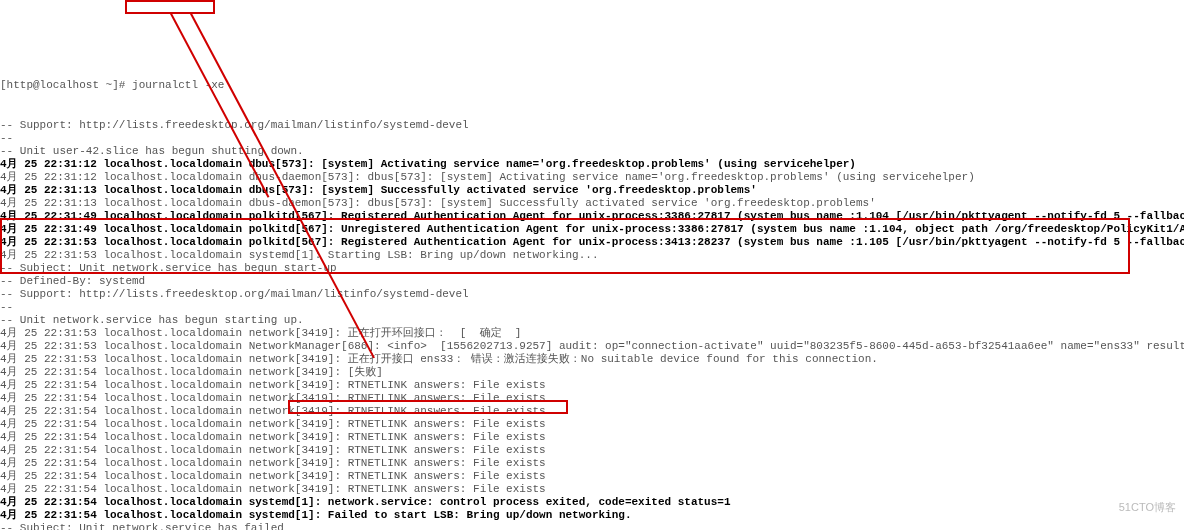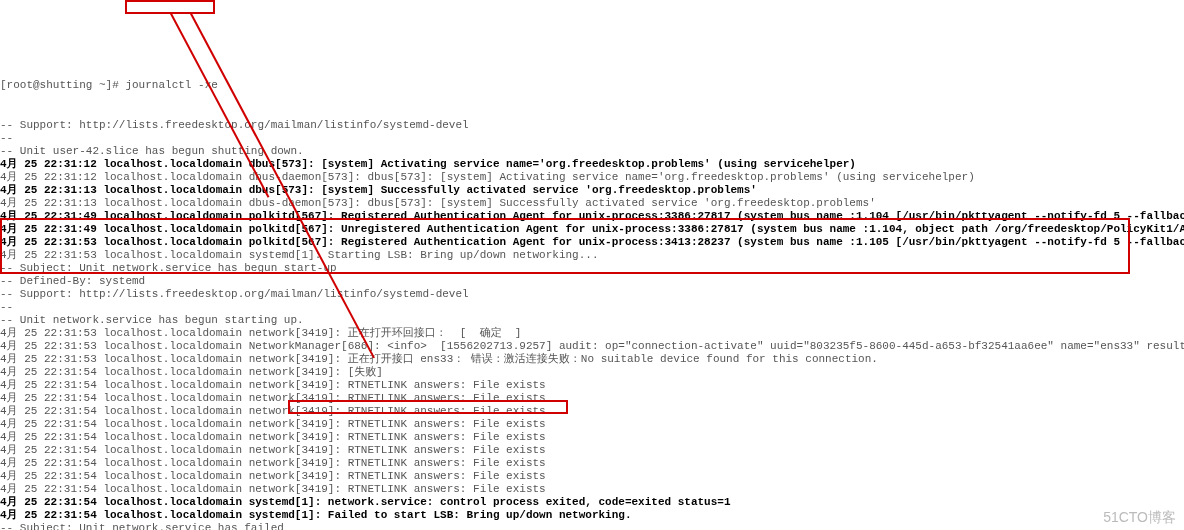--- a/index.html
+++ b/index.html
@@ -16,33 +16,33 @@
     position: relative;
   }
   .terminal { padding: 0; position: relative; }
   .line { white-space: pre; height: 13px; }
   .bold { font-weight: bold; color: #000; }
   .normal { color: #555; }
   .annot-red { position: absolute; border: 2px solid #d00000; pointer-events: none; }
   .arrow-line { position: absolute; background: #d00000; pointer-events: none; transform-origin: top left; }
   .watermark {
     position: absolute;
-    right: 8px; bottom: 4px;
-    font-size: 14px;
+    right: 8px; bottom: 16px;
+    font-size: 11px;
     color: #bbb;
     font-family: sans-serif;
   }
 </style>
 </head>
 <body>
 
 
 
 <div class="terminal">
-  <div class="line"><span class="normal">[root@shutting ~]# </span><span class="normal">journalctl -xe</span></div>
+  <div class="line"><span class="normal">[http@localhost ~]# </span><span class="normal">journalctl -xe</span></div>
   <div id="log-lines"><div class="line normal">-- Support: http://lists.freedesktop.org/mailman/listinfo/systemd-devel</div><div class="line normal">--</div><div class="line normal">-- Unit user-42.slice has begun shutting down.</div><div class="line bold">4月 25 22:31:12 localhost.localdomain dbus[573]: [system] Activating service name='org.freedesktop.problems' (using servicehelper)</div><div class="line normal">4月 25 22:31:12 localhost.localdomain dbus-daemon[573]: dbus[573]: [system] Activating service name='org.freedesktop.problems' (using servicehelper)</div><div class="line bold">4月 25 22:31:13 localhost.localdomain dbus[573]: [system] Successfully activated service 'org.freedesktop.problems'</div><div class="line normal">4月 25 22:31:13 localhost.localdomain dbus-daemon[573]: dbus[573]: [system] Successfully activated service 'org.freedesktop.problems'</div><div class="line bold">4月 25 22:31:49 localhost.localdomain polkitd[567]: Registered Authentication Agent for unix-process:3386:27817 (system bus name :1.104 [/usr/bin/pkttyagent --notify-fd 5 --fallbac</div><div class="line bold">4月 25 22:31:49 localhost.localdomain polkitd[567]: Unregistered Authentication Agent for unix-process:3386:27817 (system bus name :1.104, object path /org/freedesktop/PolicyKit1/A</div><div class="line bold">4月 25 22:31:53 localhost.localdomain polkitd[567]: Registered Authentication Agent for unix-process:3413:28237 (system bus name :1.105 [/usr/bin/pkttyagent --notify-fd 5 --fallbac</div><div class="line normal">4月 25 22:31:53 localhost.localdomain systemd[1]: Starting LSB: Bring up/down networking...</div><div class="line normal">-- Subject: Unit network.service has begun start-up</div><div class="line normal">-- Defined-By: systemd</div><div class="line normal">-- Support: http://lists.freedesktop.org/mailman/listinfo/systemd-devel</div><div class="line normal">--</div><div class="line normal">-- Unit network.service has begun starting up.</div><div class="line normal">4月 25 22:31:53 localhost.localdomain network[3419]: 正在打开环回接口：  [  确定  ]</div><div class="line normal">4月 25 22:31:53 localhost.localdomain NetworkManager[686]: &lt;info&gt;  [1556202713.9257] audit: op="connection-activate" uuid="803235f5-8600-445d-a653-bf32541aa6ee" name="ens33" result</div><div class="line normal">4月 25 22:31:53 localhost.localdomain network[3419]: 正在打开接口 ens33： 错误：激活连接失败：No suitable device found for this connection.</div><div class="line normal">4月 25 22:31:54 localhost.localdomain network[3419]: [失败]</div><div class="line normal">4月 25 22:31:54 localhost.localdomain network[3419]: RTNETLINK answers: File exists</div><div class="line normal">4月 25 22:31:54 localhost.localdomain network[3419]: RTNETLINK answers: File exists</div><div class="line normal">4月 25 22:31:54 localhost.localdomain network[3419]: RTNETLINK answers: File exists</div><div class="line normal">4月 25 22:31:54 localhost.localdomain network[3419]: RTNETLINK answers: File exists</div><div class="line normal">4月 25 22:31:54 localhost.localdomain network[3419]: RTNETLINK answers: File exists</div><div class="line normal">4月 25 22:31:54 localhost.localdomain network[3419]: RTNETLINK answers: File exists</div><div class="line normal">4月 25 22:31:54 localhost.localdomain network[3419]: RTNETLINK answers: File exists</div><div class="line normal">4月 25 22:31:54 localhost.localdomain network[3419]: RTNETLINK answers: File exists</div><div class="line normal">4月 25 22:31:54 localhost.localdomain network[3419]: RTNETLINK answers: File exists</div><div class="line bold">4月 25 22:31:54 localhost.localdomain systemd[1]: network.service: control process exited, code=exited status=1</div><div class="line bold">4月 25 22:31:54 localhost.localdomain systemd[1]: Failed to start LSB: Bring up/down networking.</div><div class="line normal">-- Subject: Unit network.service has failed</div></div>
   
 </div>
 
 
 <div class="annot-red" style="top:0px;left:125px;width:90px;height:14px;"></div>
 <div class="annot-red" style="top:218px;left:0px;width:1130px;height:56px;"></div>
 <div class="annot-red" style="top:400px;left:288px;width:280px;height:14px;"></div>
 
 

